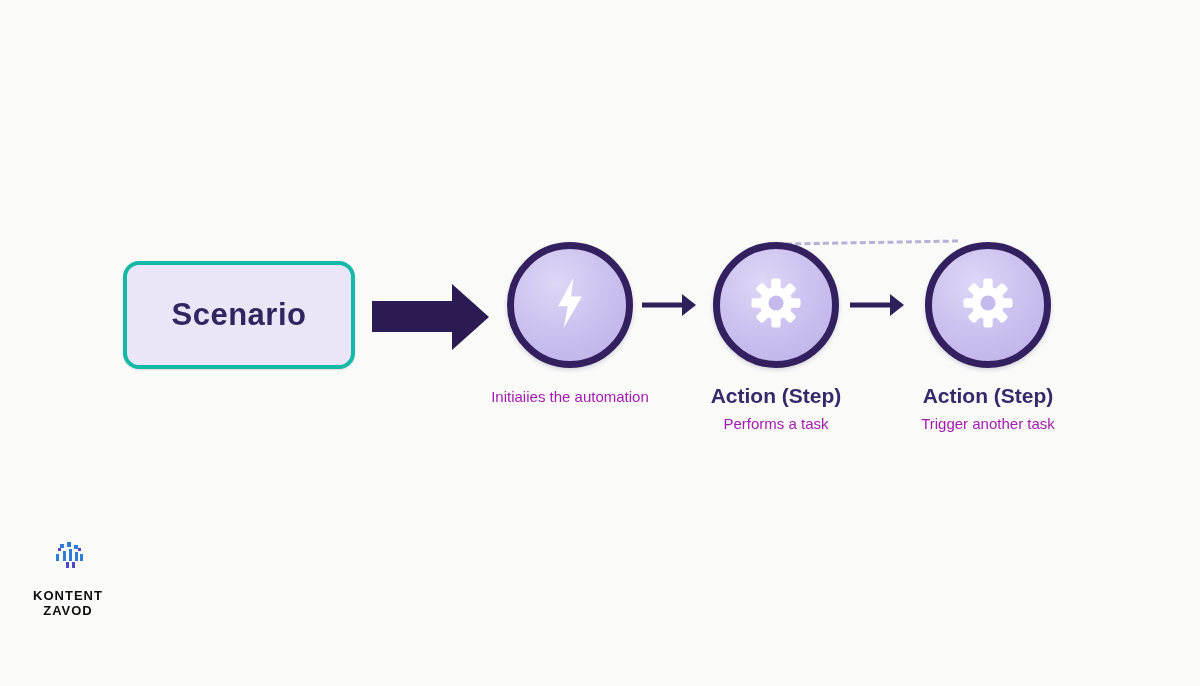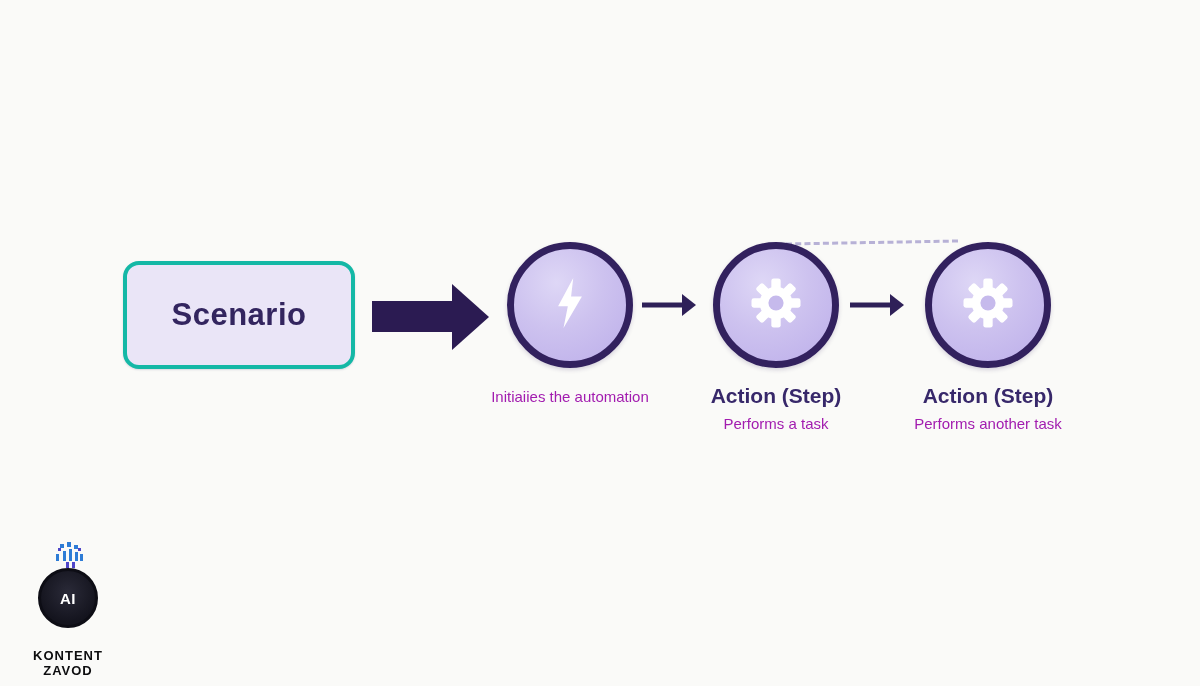--- a/index.html
+++ b/index.html
@@ -166,21 +166,21 @@
             <rect x="20" y="3" width="8" height="42" rx="2" transform="rotate(45 24 24)"></rect>
             <rect x="20" y="3" width="8" height="42" rx="2" transform="rotate(90 24 24)"></rect>
             <rect x="20" y="3" width="8" height="42" rx="2" transform="rotate(135 24 24)"></rect>
             <circle cx="24" cy="24" r="14"></circle>
           </g>
           <circle cx="24" cy="24" r="6.5" fill="#c6baec"></circle>
         </svg>
       </span>
     </div>
     <div class="node-title">Action (Step)</div>
-    <div class="node-subtitle">Performs another task</div>
+    <div class="node-subtitle">Trigger another task</div>
   </div>
 
   <div class="logo">
     <div class="logo-chip">
       <svg width="64" height="34" viewBox="0 0 64 34">
         <g fill="#2e7cd6">
           <rect x="24" y="2" width="4" height="4"></rect>
           <rect x="31" y="0" width="4" height="5"></rect>
           <rect x="38" y="3" width="4" height="4"></rect>
           <rect x="27" y="9" width="3" height="10"></rect>
@@ -190,22 +190,19 @@
           <rect x="44" y="12" width="3" height="7"></rect>
         </g>
         <g fill="#4f46c8">
           <rect x="22" y="6" width="3" height="3"></rect>
           <rect x="42" y="6" width="3" height="3"></rect>
           <rect x="30" y="20" width="3" height="6"></rect>
           <rect x="36" y="20" width="3" height="6"></rect>
         </g>
       </svg>
     </div>
-    <div class="logo-badge">
-      <span>AI</span>
-    </div>
     <div class="logo-name">
       <div>KONTENT</div>
       <div>ZAVOD</div>
     </div>
   </div>
 
 </div>
 
 </body></html>

